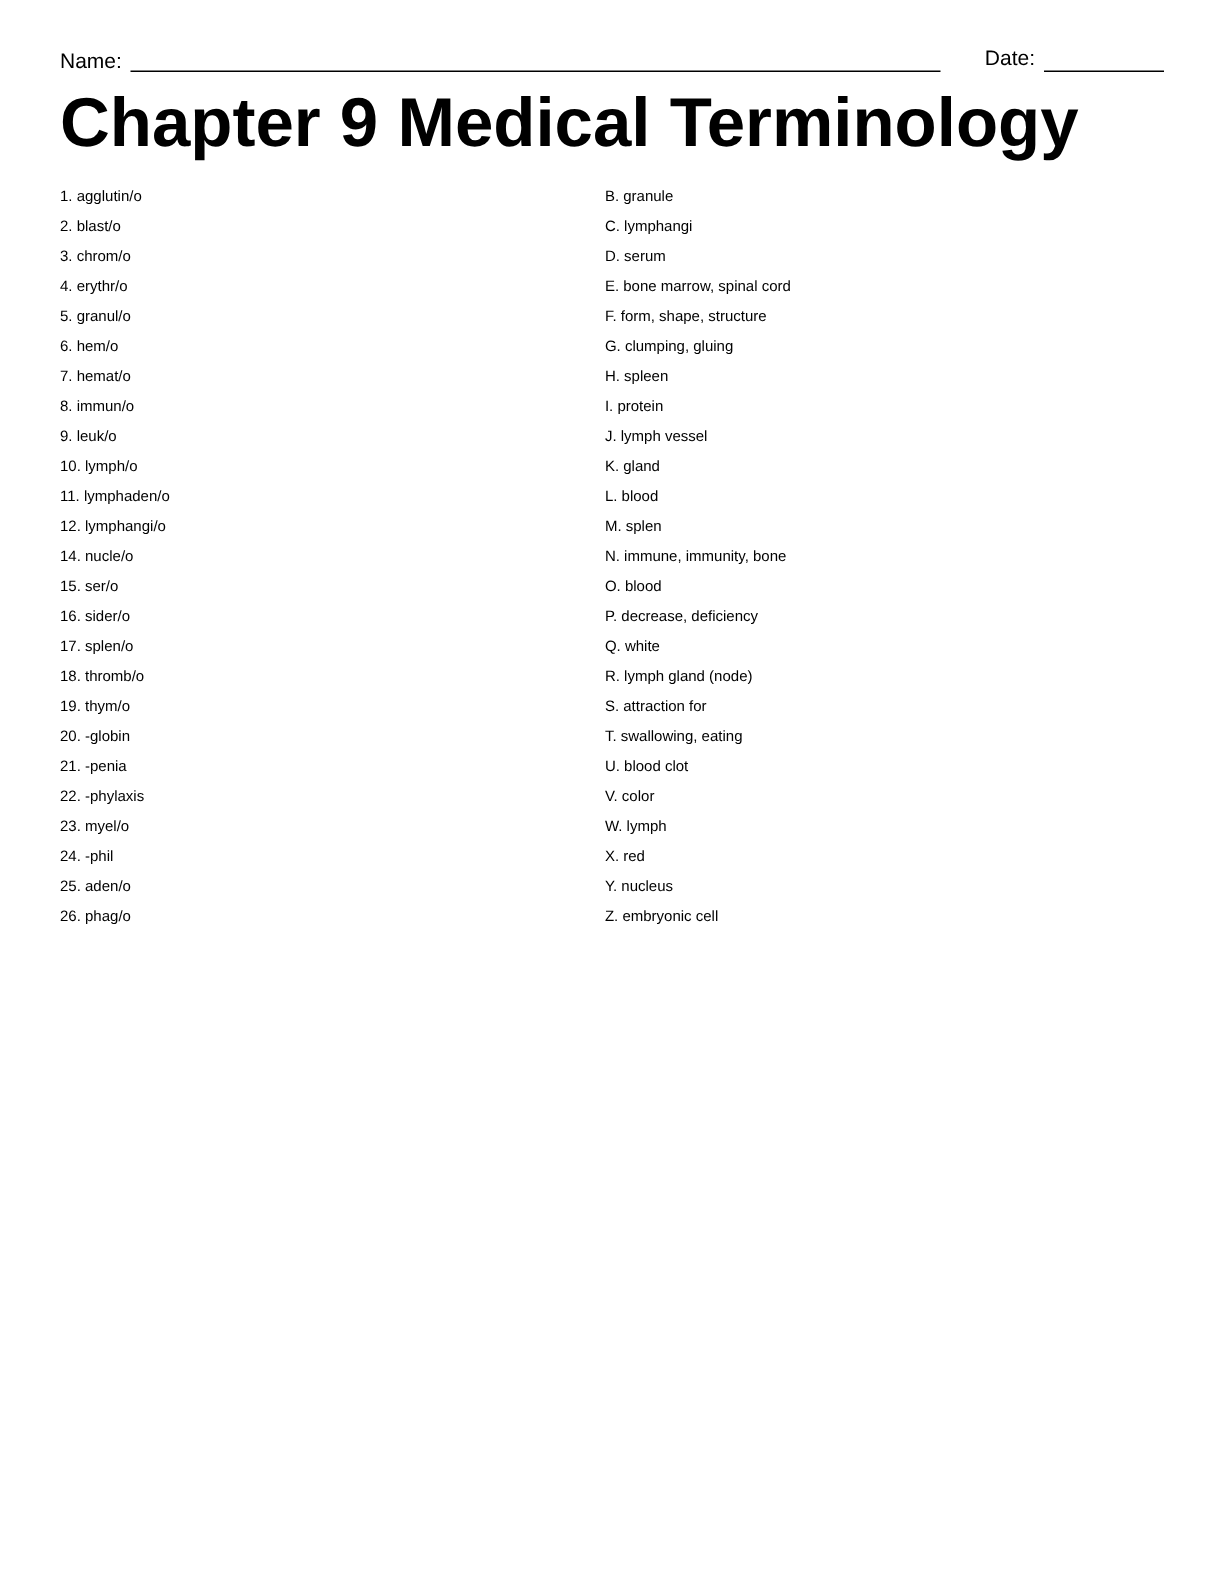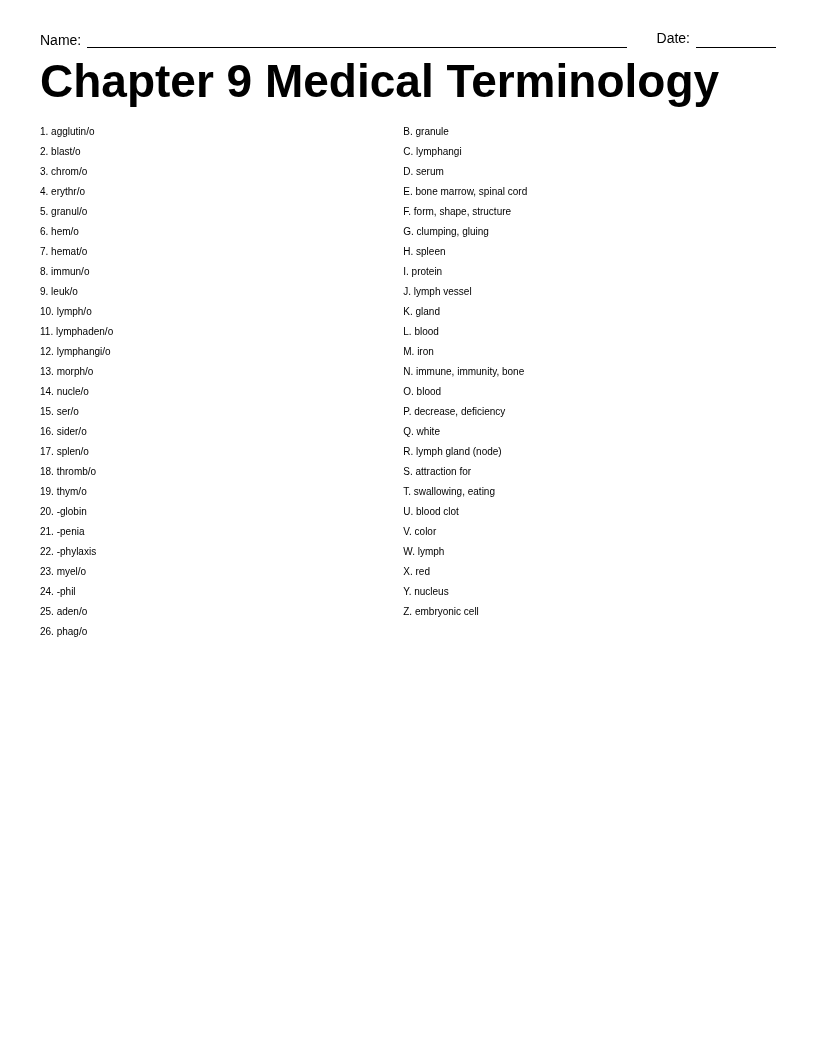--- a/index.html
+++ b/index.html
@@ -97,21 +97,20 @@
       <div class="term-item">3. chrom/o</div>
       <div class="term-item">4. erythr/o</div>
       <div class="term-item">5. granul/o</div>
       <div class="term-item">6. hem/o</div>
       <div class="term-item">7. hemat/o</div>
       <div class="term-item">8. immun/o</div>
       <div class="term-item">9. leuk/o</div>
       <div class="term-item">10. lymph/o</div>
       <div class="term-item">11. lymphaden/o</div>
       <div class="term-item">12. lymphangi/o</div>
-      <div class="term-item">13. morph/o</div>
       <div class="term-item">14. nucle/o</div>
       <div class="term-item">15. ser/o</div>
       <div class="term-item">16. sider/o</div>
       <div class="term-item">17. splen/o</div>
       <div class="term-item">18. thromb/o</div>
       <div class="term-item">19. thym/o</div>
       <div class="term-item">20. -globin</div>
       <div class="term-item">21. -penia</div>
       <div class="term-item">22. -phylaxis</div>
       <div class="term-item">23. myel/o</div>
@@ -124,21 +123,21 @@
       <div class="term-item">C. lymphangi</div>
       <div class="term-item">D. serum</div>
       <div class="term-item">E. bone marrow, spinal cord</div>
       <div class="term-item">F. form, shape, structure</div>
       <div class="term-item">G. clumping, gluing</div>
       <div class="term-item">H. spleen</div>
       <div class="term-item">I. protein</div>
       <div class="term-item">J. lymph vessel</div>
       <div class="term-item">K. gland</div>
       <div class="term-item">L. blood</div>
-      <div class="term-item">M. iron</div>
+      <div class="term-item">M. splen</div>
       <div class="term-item">N. immune, immunity, bone</div>
       <div class="term-item">O. blood</div>
       <div class="term-item">P. decrease, deficiency</div>
       <div class="term-item">Q. white</div>
       <div class="term-item">R. lymph gland (node)</div>
       <div class="term-item">S. attraction for</div>
       <div class="term-item">T. swallowing, eating</div>
       <div class="term-item">U. blood clot</div>
       <div class="term-item">V. color</div>
       <div class="term-item">W. lymph</div>

